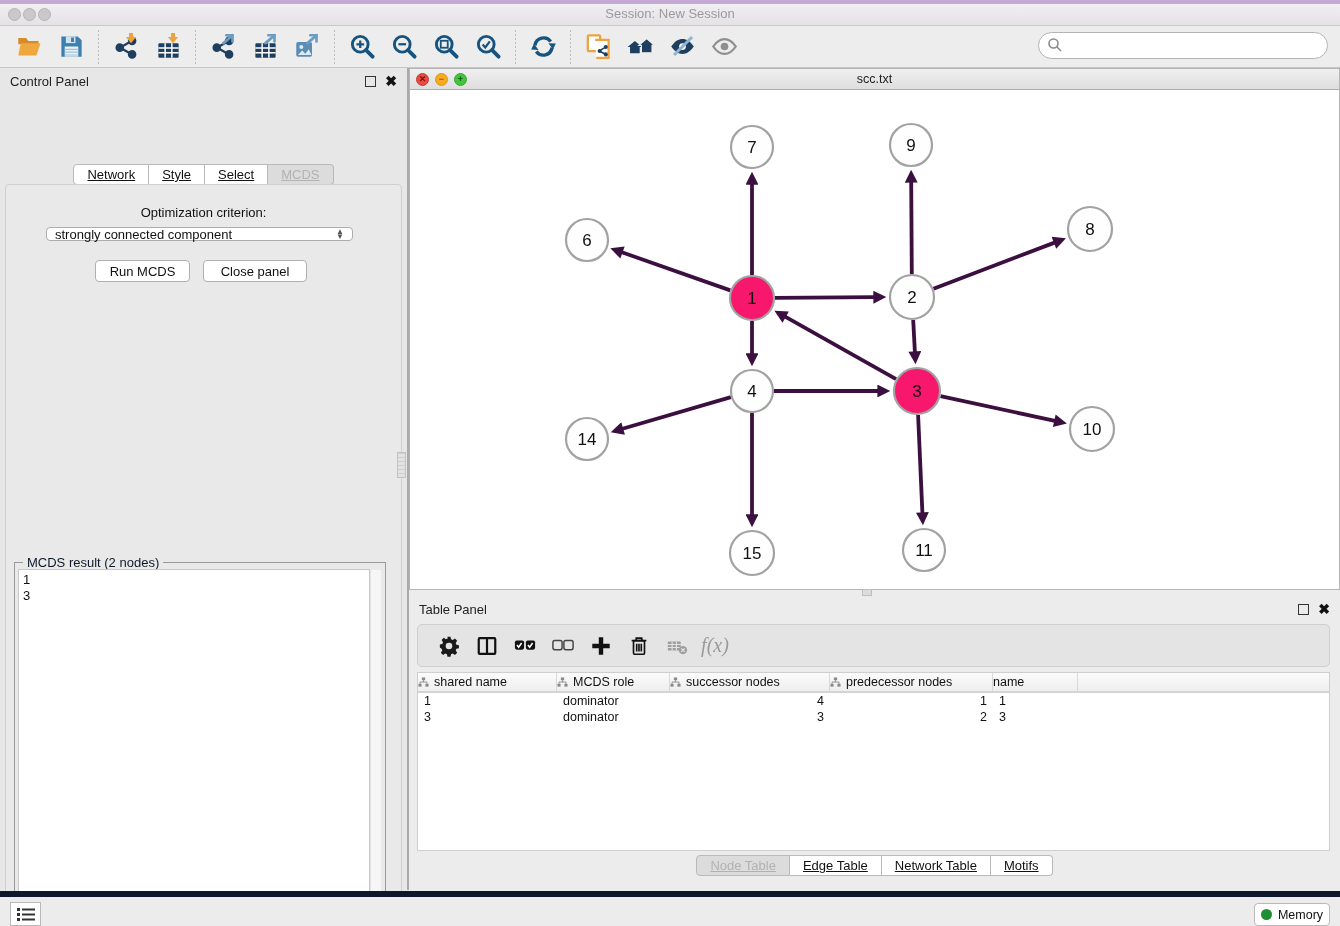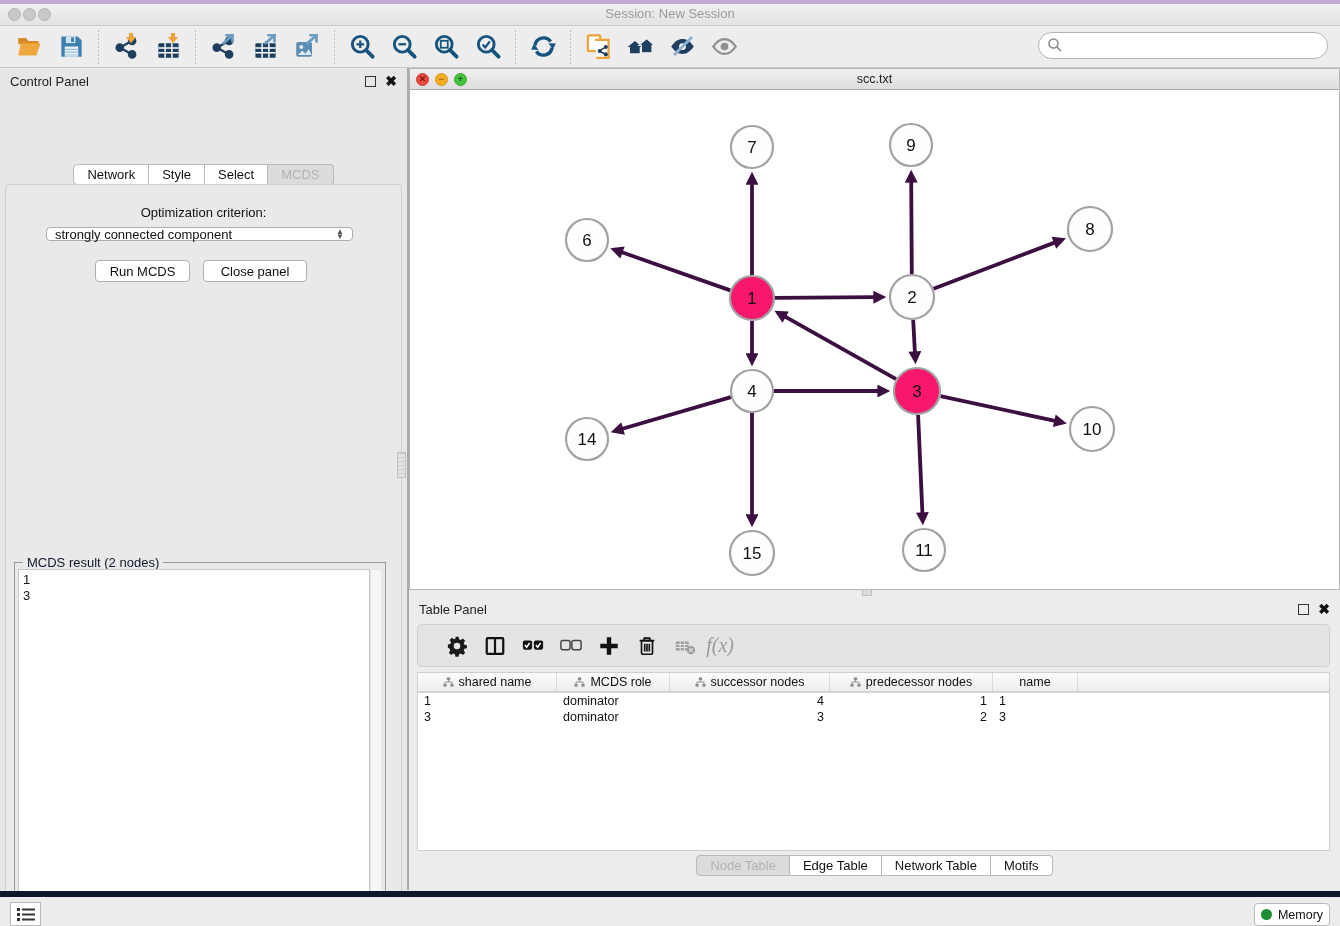--- a/index.html
+++ b/index.html
@@ -25,21 +25,21 @@
   #search-icon { position:absolute; left:9px; top:5px; width:16px; height:16px; }
 
   
   #control-panel { position:absolute; left:0; top:68px; width:407px; height:823px; background:#e7e7e7; }
   .panel-header { height:26px; display:flex; align-items:center; padding:0 10px; font-size:13px; color:#222; }
   .panel-header .spacer { flex:1; }
   .float-box { width:11px; height:11px; border:1.5px solid #333; margin-right:9px; }
   .close-x { font-size:14px; font-weight:bold; color:#111; line-height:1; }
   #cp-tabs { position:absolute; left:0; top:96px; width:100%; display:flex; justify-content:center; }
   .seg-tab { height:21px; padding:0 13px; font-size:13px; background:#fff; border:1px solid #b9b9b9; border-left:none;
-    display:flex; align-items:center; color:#111; }
+    display:flex; align-items:center; color:#111;text-decoration:underline; }
   .seg-tab:first-child { border-left:1px solid #b9b9b9; border-radius:4px 0 0 4px; }
   .seg-tab:last-child { border-radius:0 4px 4px 0; }
   .seg-tab.selected { background:#dcdcdc; color:#b2b2b2; }
   #cp-pane { position:absolute; left:5px; top:116px; width:397px; height:761px; background:#e9e9e9;
     border:1px solid #cfcfcf; border-radius:4px; }
   #opt-label { position:absolute; left:0; top:20px; width:100%; text-align:center; font-size:13px; color:#111; }
   #opt-select { position:absolute; left:40px; top:42px; width:307px; height:14px; background:#fff;
     border:1px solid #adadad; border-radius:4px; display:flex; align-items:center; padding:0 8px; font-size:13px; color:#111; }
   #opt-select .chevrons { margin-left:auto; display:flex; flex-direction:column; line-height:5px; font-size:8px; color:#555; }
   .push-btn { position:absolute; height:22px; background:#fff; border:1px solid #b0b0b0; border-radius:4px;
@@ -69,26 +69,26 @@
     display:flex; align-items:center; justify-content:center; z-index:2; }
   #light-close { background:#ea4b40; color:#7e120c; border:1px solid #ce3a30; }
   #light-min { background:#f6ac22; color:#8d5d07; border:1px solid #dd961a; }
   #light-max { background:#46c33e; color:#0e5e10; border:1px solid #35aa2e; }
   #graph-svg { display:block; }
 
   
   #table-panel { position:absolute; left:409px; top:596px; width:931px; height:294px; background:#ececec; }
   #tp-toolbar { position:absolute; left:8px; top:28px; width:913px; height:43px; background:#e4e4e4;
     border:1px solid #cfcfcf; border-radius:5px; display:flex; align-items:center; padding-left:12px; }
-  .tp-btn { width:38px; height:34px; display:flex; align-items:center; justify-content:flex-end; }
+  .tp-btn { width:38px; height:34px; display:flex; align-items:center; justify-content:center; }
   .tp-btn svg { width:22px; height:22px; }
   .tp-btn .fx { font-family:"Liberation Serif", serif; font-style:italic; font-size:20px; color:#9a9a9a; }
   #tp-table { position:absolute; left:8px; top:76px; width:913px; height:179px; background:#fff; border:1px solid #cfcfcf; overflow:hidden; }
   #thead-row { display:flex; height:20px; background:linear-gradient(#fbfbfb,#eeeeee); border-bottom:2px solid #d4d4d4; }
-  .th { display:flex; align-items:center; justify-content:center; gap:5px; font-size:12.5px; color:#111;
+  .th { display:flex; align-items:center; justify-content:flex-start; gap:5px; font-size:12.5px; color:#111;
     border-right:1px solid #d9d9d9; position:relative; }
   .th svg { width:11px; height:11px; }
   .tr { display:flex; height:16px; }
   .td { font-size:12.5px; color:#111; padding:0 6px; line-height:16px; overflow:hidden; }
   #table-tabs { position:absolute; left:0; top:259px; width:100%; display:flex; justify-content:center; }
 
   
   #status-bar { position:absolute; left:0; top:891px; width:1340px; height:35px; background:#ececec; border-top:6px solid #0f172a; }
   #panels-btn { position:absolute; left:10px; top:5px; width:31px; height:24px; background:#fff; border:1px solid #b9b9b9;
     display:flex; align-items:center; justify-content:center; }

